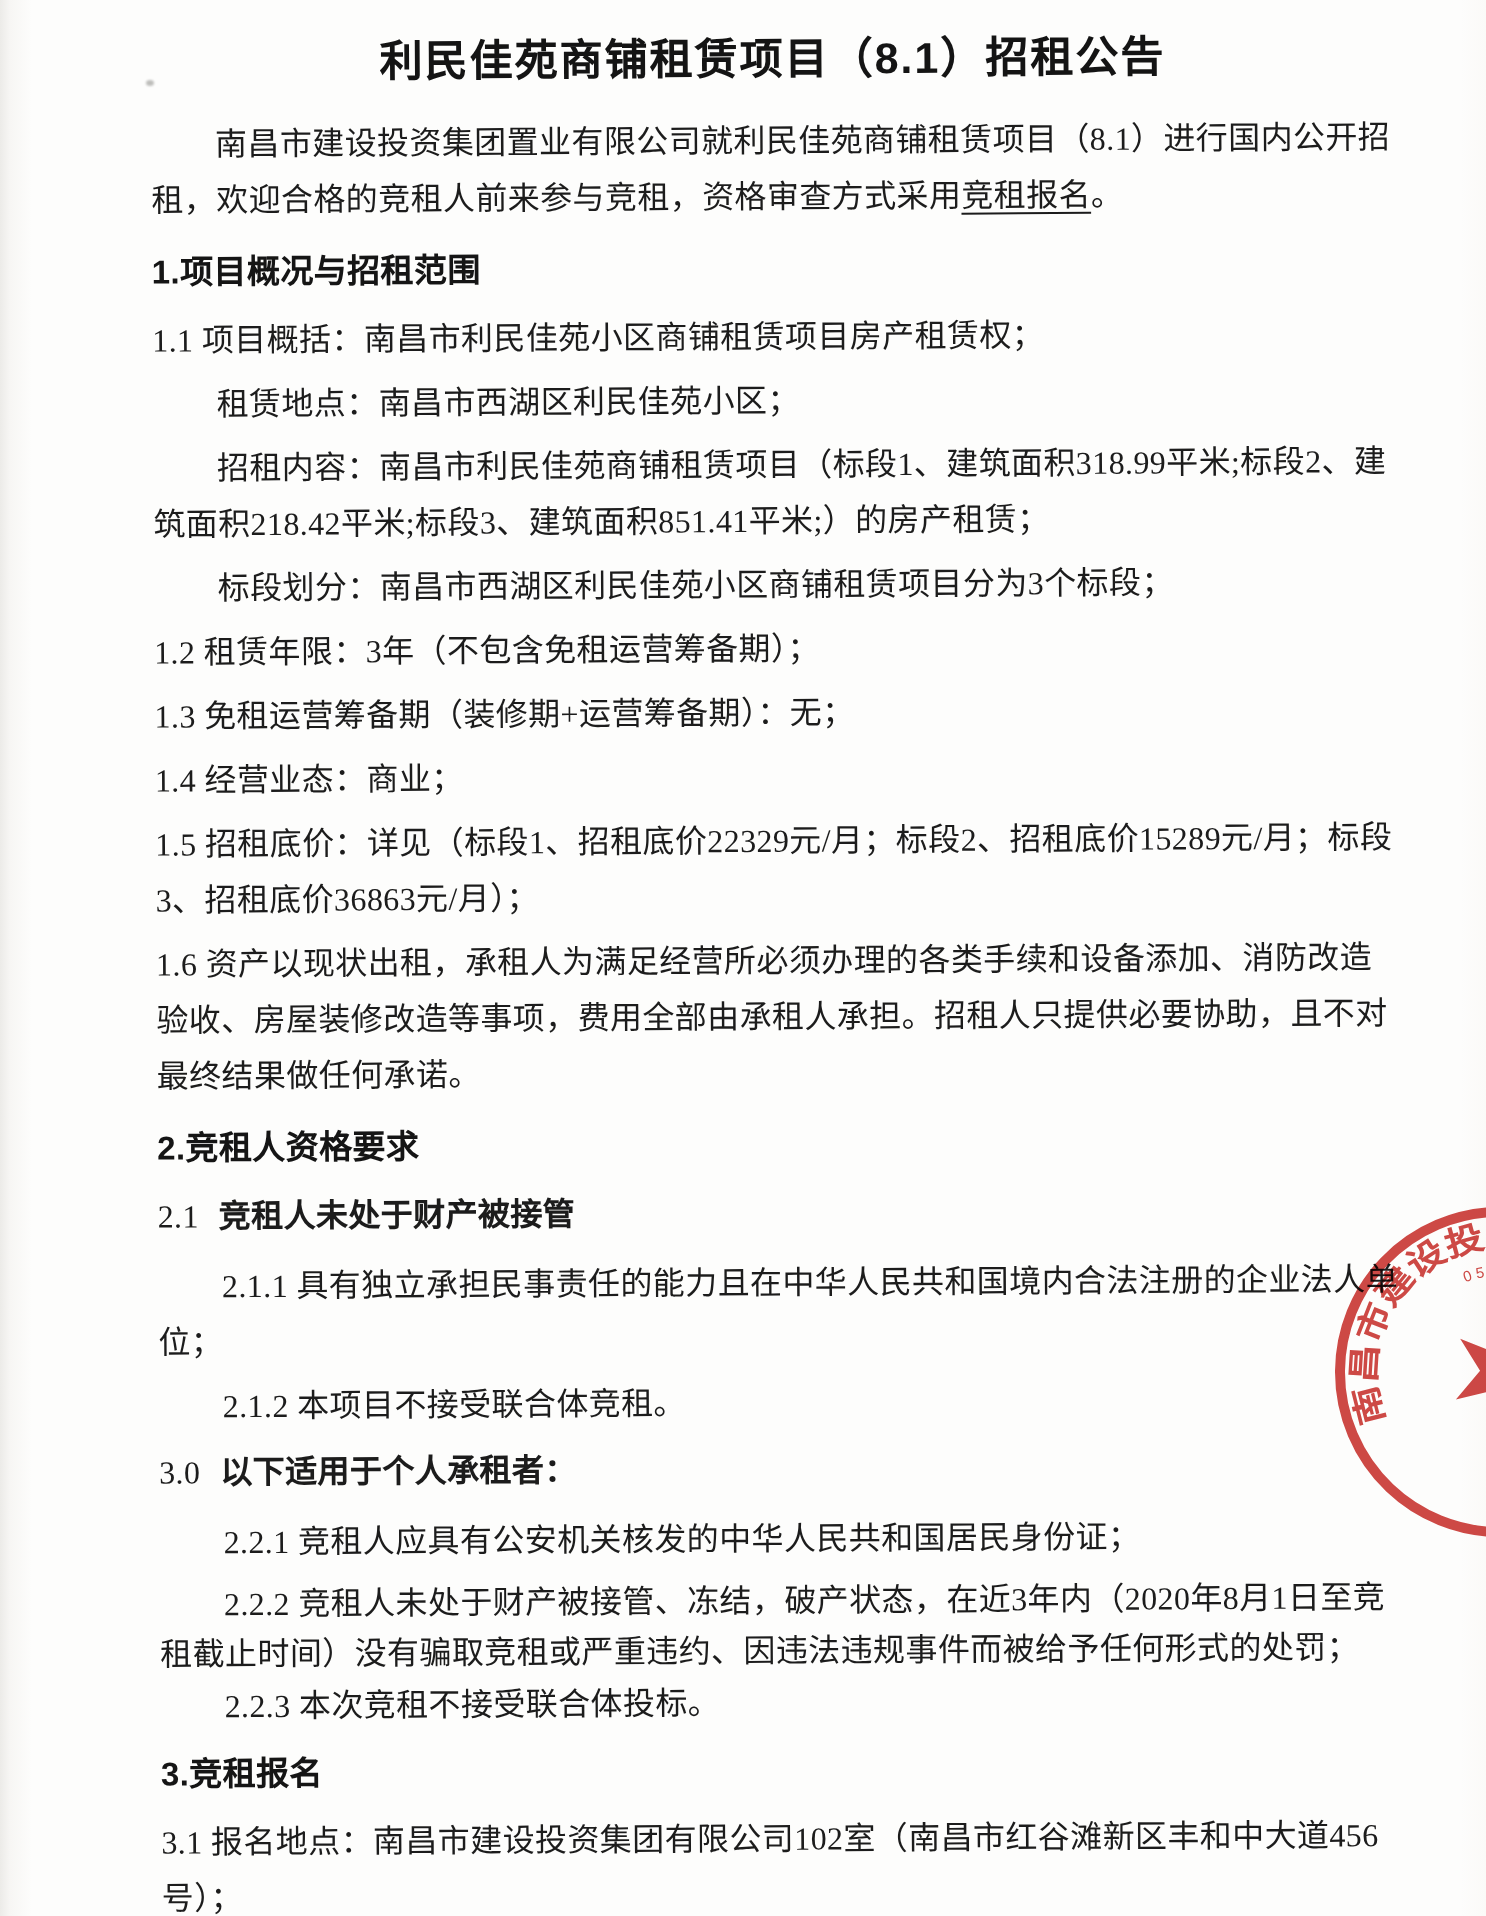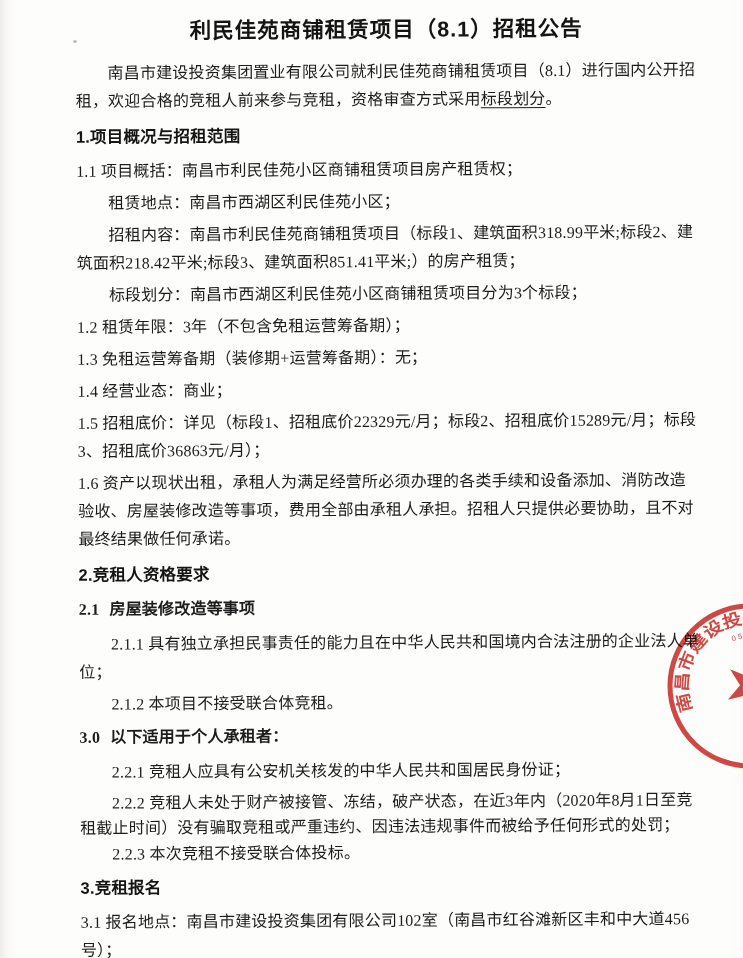--- a/index.html
+++ b/index.html
@@ -48,21 +48,21 @@
     font-size:16.5px;
     margin:7px 0 7px 0;
     color:#151515;
   }
   .sub-heading{
     font-size:16px;
     margin:5px 0 7px 0;
   }
   .sub-heading .num{
     font-family:"Liberation Serif","DejaVu Serif",serif;
-    font-weight:bold;
+    font-weight:normal;
     margin-right:10px;
   }
   .sub-heading .lbl{
     font-family:"Liberation Sans","DejaVu Sans",sans-serif;
     font-weight:bold;
   }
   .tight{line-height:25px;margin-bottom:1px;}
   .uline{text-decoration:underline;text-underline-offset:3px;}
   
   .stamp{
@@ -85,37 +85,37 @@
 <body>
 
 <div class="page">
   <div class="artifact-dot"></div>
 
   <div class="scan">
     <div class="content">
 
       <div class="doc-title">利民佳苑商铺租赁项目（8.1）招租公告</div>
 
-      <p class="indent2"><span>南昌市建设投资集团置业有限公司就利民佳苑商铺租赁项目（8.1）进行国内公开招租，欢迎合格的竞租人前来参与竞租，资格审查方式采用</span><span class="uline">标段划分</span><span>。</span></p>
+      <p class="indent2"><span>南昌市建设投资集团置业有限公司就利民佳苑商铺租赁项目（8.1）进行国内公开招租，欢迎合格的竞租人前来参与竞租，资格审查方式采用</span><span class="uline">竞租报名</span><span>。</span></p>
 
       <p class="heading">1.项目概况与招租范围</p>
 
       <p>1.1 项目概括：南昌市利民佳苑小区商铺租赁项目房产租赁权；</p>
       <p class="indent2">租赁地点：南昌市西湖区利民佳苑小区；</p>
       <p class="indent2">招租内容：南昌市利民佳苑商铺租赁项目（标段1、建筑面积318.99平米;标段2、建筑面积218.42平米;标段3、建筑面积851.41平米;）的房产租赁；</p>
       <p class="indent2">标段划分：南昌市西湖区利民佳苑小区商铺租赁项目分为3个标段；</p>
       <p>1.2 租赁年限：3年（不包含免租运营筹备期）；</p>
       <p>1.3 免租运营筹备期（装修期+运营筹备期）：无；</p>
       <p>1.4 经营业态：商业；</p>
       <p>1.5 招租底价：详见（标段1、招租底价22329元/月；标段2、招租底价15289元/月；标段3、招租底价36863元/月）；</p>
       <p>1.6 资产以现状出租，承租人为满足经营所必须办理的各类手续和设备添加、消防改造验收、房屋装修改造等事项，费用全部由承租人承担。招租人只提供必要协助，且不对最终结果做任何承诺。</p>
 
       <p class="heading">2.竞租人资格要求</p>
 
-      <p class="sub-heading"><span class="num">2.1</span><span class="lbl">房屋装修改造等事项</span></p>
+      <p class="sub-heading"><span class="num">2.1</span><span class="lbl">竞租人未处于财产被接管</span></p>
 
       <p class="indent2">2.1.1 具有独立承担民事责任的能力且在中华人民共和国境内合法注册的企业法人单位；</p>
       <p class="indent2">2.1.2 本项目不接受联合体竞租。</p>
 
       <p class="sub-heading"><span class="num">3.0</span><span class="lbl">以下适用于个人承租者：</span></p>
 
       <p class="indent2">2.2.1 竞租人应具有公安机关核发的中华人民共和国居民身份证；</p>
       <p class="indent2 tight">2.2.2 竞租人未处于财产被接管、冻结，破产状态，在近3年内（2020年8月1日至竞租截止时间）没有骗取竞租或严重违约、因违法违规事件而被给予任何形式的处罚；</p>
       <p class="indent2 tight">2.2.3 本次竞租不接受联合体投标。</p>
 

